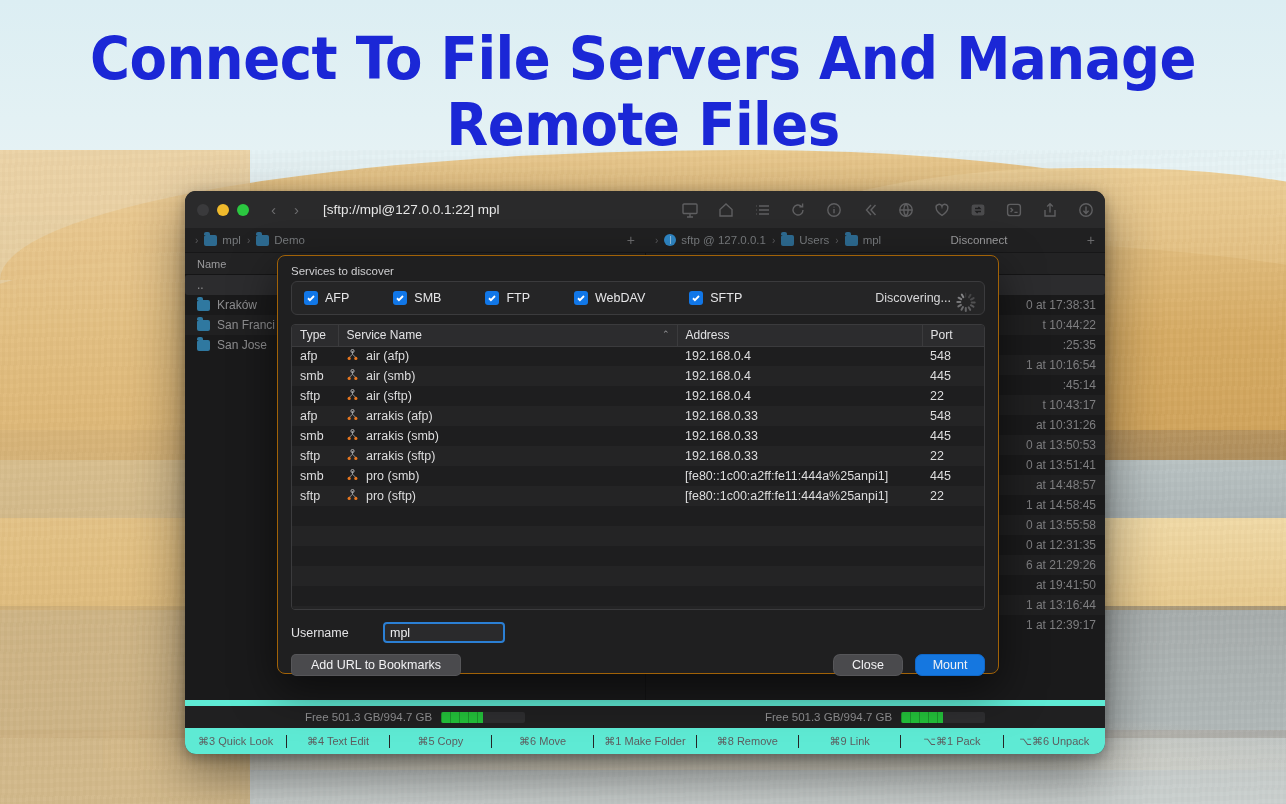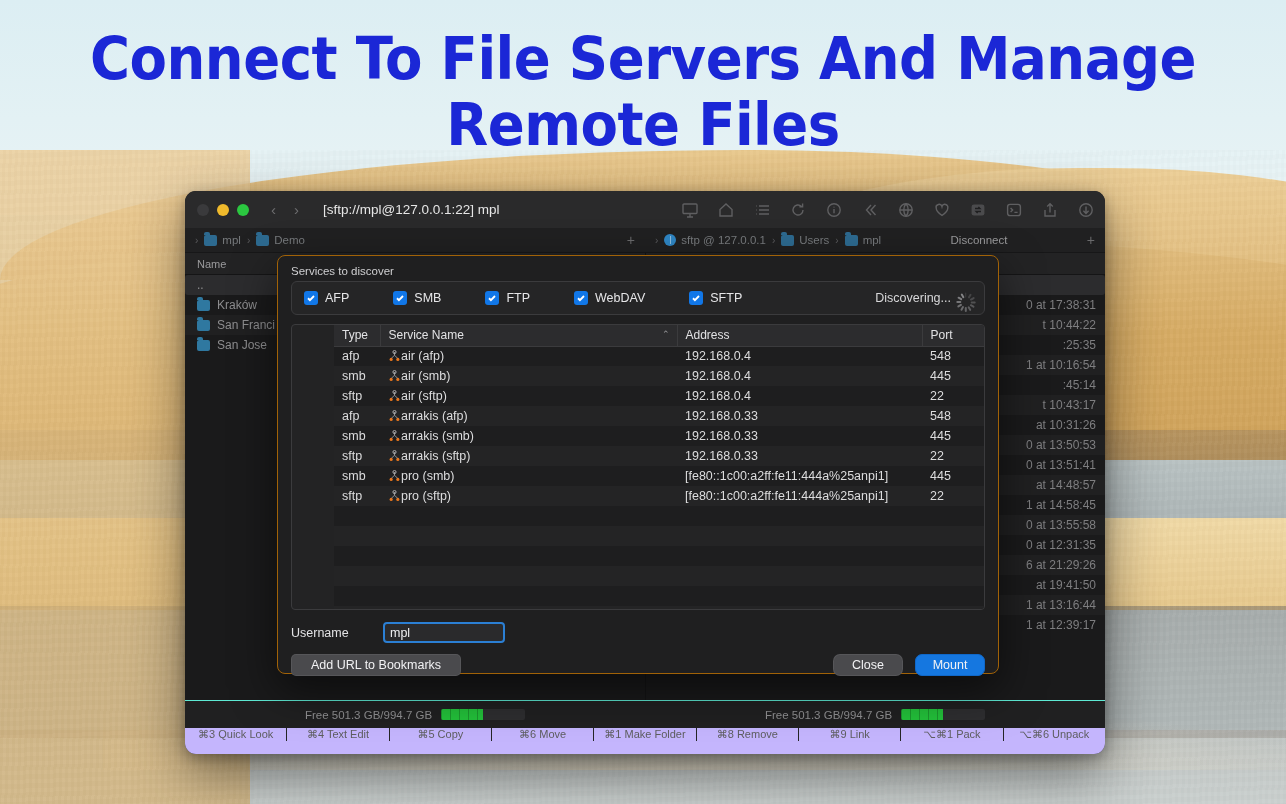--- a/index.html
+++ b/index.html
@@ -171,34 +171,34 @@
     width: 13px; height: 11px; border-radius: 2px; background: #2f78a0; flex: none; position: relative;
   }
   .row .fi::before {
     content:""; position:absolute; left:0; top:-3px; width:6px; height:3px; background:#2f78a0; border-radius:2px 2px 0 0;
   }
   .pane.right .row { justify-content: flex-end; padding-right: 9px; color: #7e7e80; }
 
   
   .statusbar {
     height: 28px; background: #202021; display: flex;
-    border-top: 1px solid #5eead4;
+    border-top: 6px solid #5eead4;
   }
   .status-half {
     flex: 1 1 0; display: flex; align-items: center; justify-content: center; gap: 9px;
     font-size: 11.5px; color: #8f8f91;
   }
   .meter { width: 84px; height: 11px; background: #2e2e30; border-radius: 2px; overflow: hidden; display: flex; }
   .meter-fill { height: 100%; background: #23c03a; }
   .meter-fill i { display:block; width:100%; height:100%;
     background: repeating-linear-gradient(90deg, rgba(0,0,0,.22) 0 1px, rgba(0,0,0,0) 1px 9px); }
 
   
   .fnbar {
-    height: 26px; background: #c4b5fd; display: flex; align-items: flex-start;
+    height: 26px; background: #5eead4; display: flex; align-items: center;
   }
   .fnkey {
     flex: 1 1 0; display: flex; align-items: center; justify-content: center;
     font-size: 11px; color: #5d5d5f; border-right: 1px solid #252526;
     white-space: nowrap;
   }
   .fnkey:last-child { border-right: none; }
 
   
   #dialog {
@@ -237,38 +237,37 @@
   }
 
   
   .tbl-wrap {
     margin: 9px 13px 0 13px;
     border: 1px solid #3b3b3d;
     border-radius: 4px;
     overflow: hidden;
     background: #232324;
     height: 286px;
-    padding-left: 42px;
   }
   table { width: 100%; border-collapse: collapse; font-size: 12.5px; table-layout: fixed; }
   thead th {
     background: #2c2c2e; color: #e2e2e4; font-weight: normal;
     text-align: left; height: 21px; padding: 0 8px;
     border-bottom: 1px solid #3b3b3d; border-right: 1px solid #3b3b3d;
     font-size: 12px; position: relative;
   }
   thead th:last-child { border-right: none; }
   .sortcaret { position: absolute; right: 7px; top: 4px; color: #9a9a9c; font-size: 9px; }
   tbody td {
     height: 20px; padding: 0 8px; color: #ddddde; font-size: 12.5px;
     white-space: nowrap; overflow: hidden; text-overflow: ellipsis;
   }
   tbody tr:nth-child(odd)  { background: #1e1e1f; }
   tbody tr:nth-child(even) { background: #242425; }
-  .svc-name-cell { display: flex; align-items: center; }
+  .svc-name-cell { display: flex; align-items: flex-start; gap: 7px; }
   .node-ic { width: 13px; height: 13px; flex: none; }
   .node-ic svg { width: 100%; height: 100%; }
   .filler-row td { height: 20px; }
 
   
   .user-row { margin: 12px 13px 0 13px; display: flex; align-items: center; gap: 24px; }
   .user-lbl { font-size: 12.5px; color: #e2e2e4; width: 68px; }
   .user-input {
     width: 122px; height: 21px; background: #2a2a2c;
     border: 2px solid #2b7fd4; border-radius: 4px;

